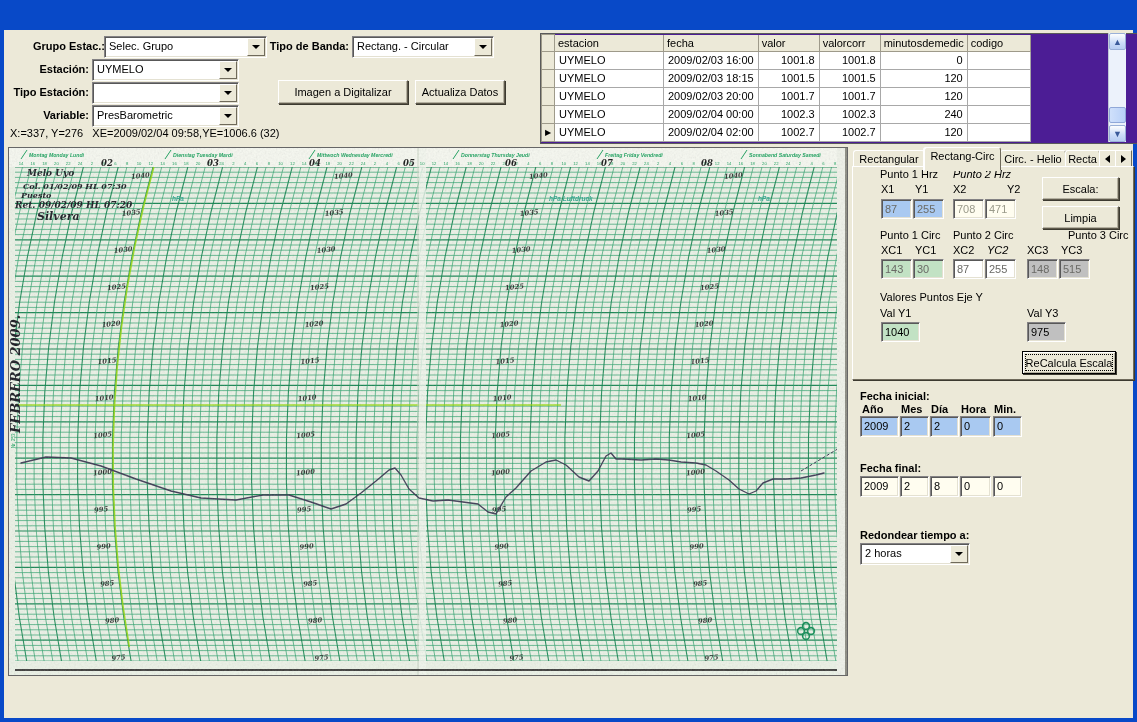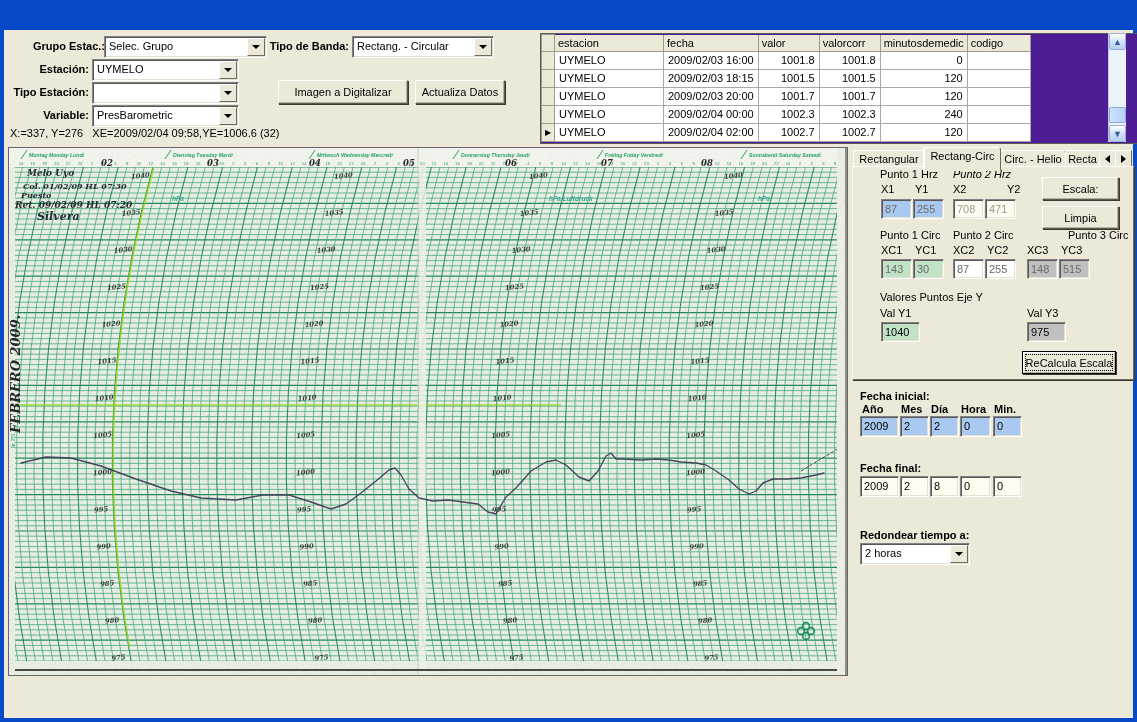--- a/index.html
+++ b/index.html
@@ -582,21 +582,21 @@
   <div class="field" style="left:953px;top:199px;width:26px;height:15px;background:#fffdf0;color:#9a9a8a;">708</div>
   <div class="field" style="left:985px;top:199px;width:26px;height:15px;background:#fffdf0;color:#9a9a8a;">471</div>
   <div class="btn" style="left:1042px;top:177px;width:75px;height:21px;">Escala:</div>
   <div class="btn" style="left:1042px;top:206px;width:75px;height:21px;">Limpia</div>
   <div class="slbl" style="left:880px;top:229px;">Punto 1 Circ</div>
   <div class="slbl" style="left:953px;top:229px;">Punto 2 Circ</div>
   <div class="slbl" style="left:1027px;top:229px;margin-left:41px;">Punto 3 Circ</div>
   <div class="slbl" style="left:881px;top:244px;">XC1</div>
   <div class="slbl" style="left:915px;top:244px;">YC1</div>
   <div class="slbl" style="left:953px;top:244px;">XC2</div>
-  <div class="slbl" style="left:987px;top:244px;">YC2</div>
+  <div class="slbl" style="left:987px;top:244px;font-style:italic;">YC2</div>
   <div class="slbl" style="left:1027px;top:244px;">XC3</div>
   <div class="slbl" style="left:1061px;top:244px;">YC3</div>
   <div class="field" style="left:881px;top:259px;width:26px;height:15px;background:#c2e2c4;color:#6a6a66;">143</div>
   <div class="field" style="left:913px;top:259px;width:26px;height:15px;background:#c2e2c4;color:#6a6a66;">30</div>
   <div class="field" style="left:953px;top:259px;width:26px;height:15px;background:#fff;color:#6a6a66;">87</div>
   <div class="field" style="left:985px;top:259px;width:26px;height:15px;background:#fff;color:#6a6a66;">255</div>
   <div class="field" style="left:1027px;top:259px;width:26px;height:15px;background:#c0c0c0;color:#6a6a66;">148</div>
   <div class="field" style="left:1059px;top:259px;width:26px;height:15px;background:#c0c0c0;color:#6a6a66;">515</div>
   <div class="slbl" style="left:880px;top:291px;">Valores Puntos Eje Y</div>
   <div class="slbl" style="left:880px;top:307px;">Val Y1</div>

